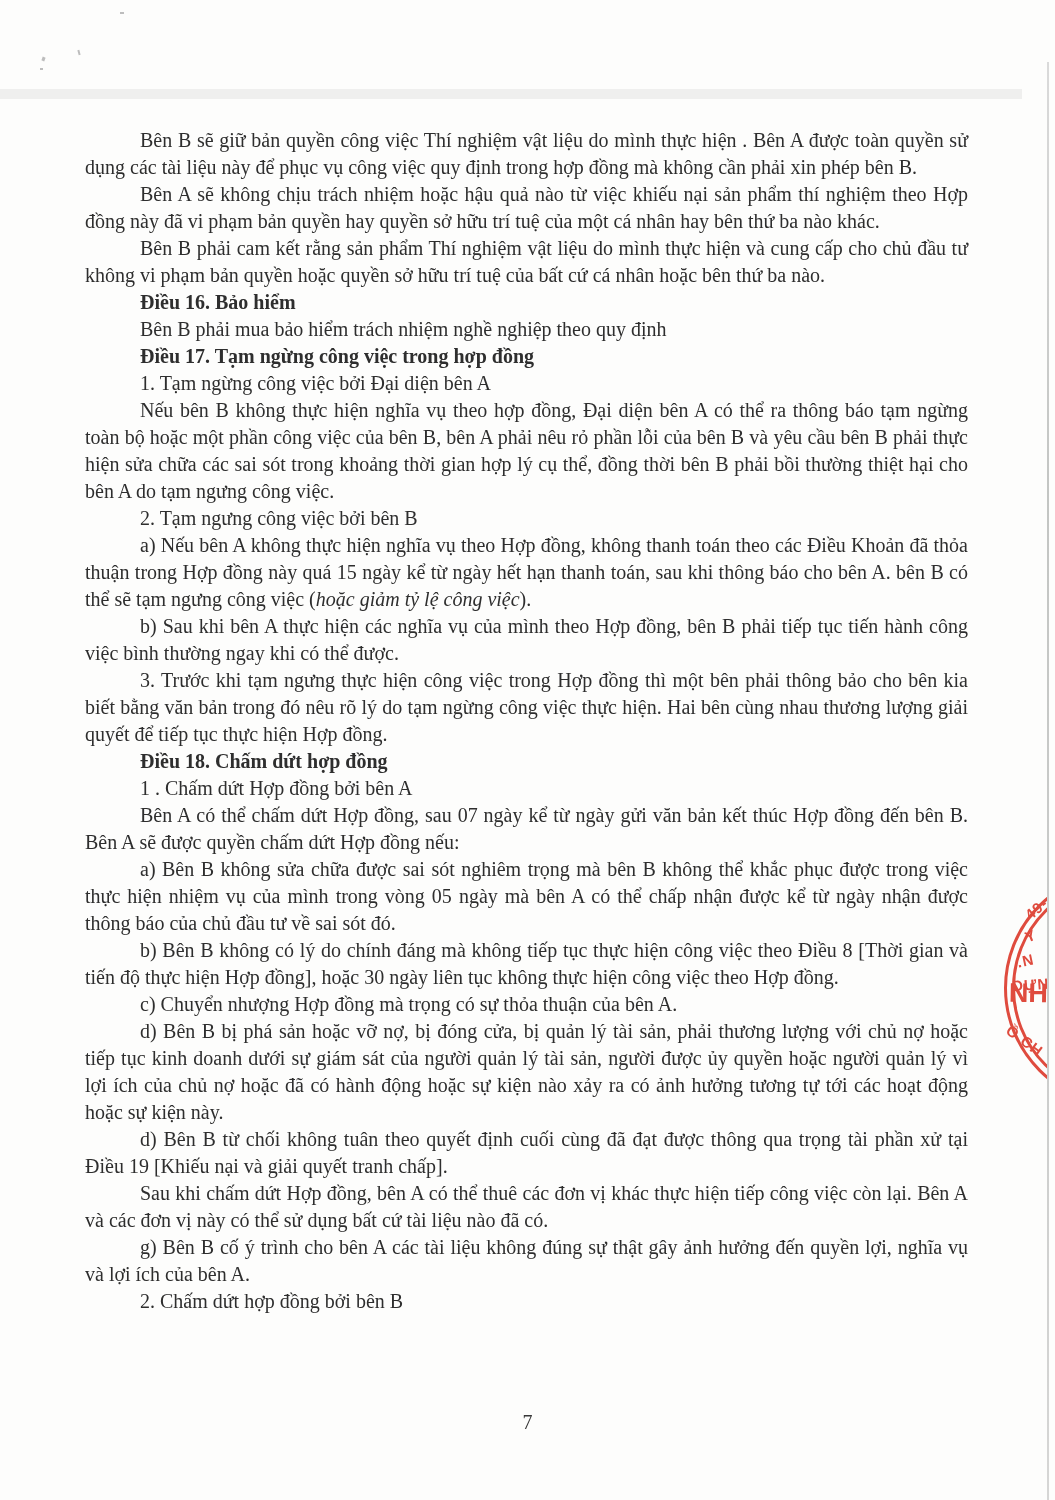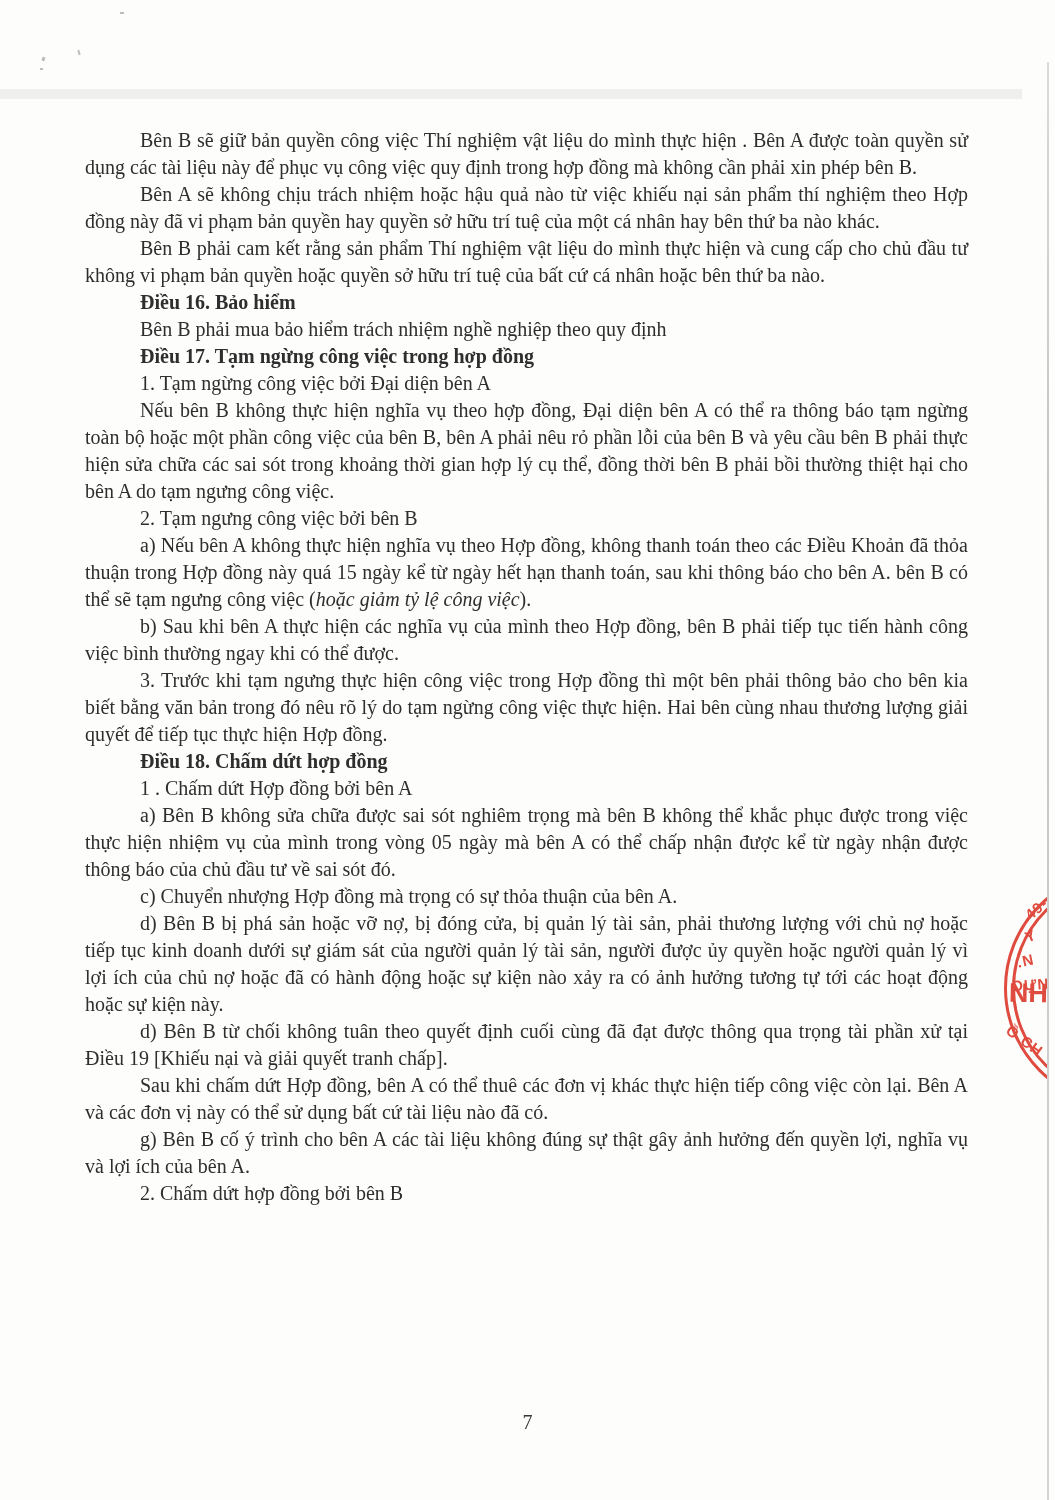--- a/index.html
+++ b/index.html
@@ -93,21 +93,23 @@
       <p class="para"><span>Bên B phải mua bảo hiểm trách nhiệm nghề nghiệp theo quy định</span></p>
       <p class="para heading"><span>Điều 17. Tạm ngừng công việc trong hợp đồng</span></p>
       <p class="para"><span>1. Tạm ngừng công việc bởi Đại diện bên A</span></p>
       <p class="para"><span>Nếu bên B không thực hiện nghĩa vụ theo hợp đồng, Đại diện bên A có thể ra thông báo tạm ngừng toàn bộ hoặc một phần công việc của bên B, bên A phải nêu rỏ phần lỗi của bên B và yêu cầu bên B  phải thực hiện sửa chữa các sai sót trong khoảng thời gian hợp lý cụ thể, đồng thời bên B phải bồi thường thiệt hại cho bên A do tạm ngưng công việc.</span></p>
       <p class="para"><span>2. Tạm ngưng công việc bởi bên B</span></p>
       <p class="para"><span>a) Nếu bên A không thực hiện nghĩa vụ theo Hợp đồng, không thanh toán theo các Điều Khoản đã thỏa thuận trong Hợp đồng này quá 15 ngày kể từ ngày hết hạn thanh toán, sau khi thông báo cho bên A. bên B có thể sẽ tạm ngưng công việc (</span><span class="italic">hoặc giảm tỷ lệ công việc</span><span>).</span></p>
       <p class="para"><span>b) Sau khi bên A thực hiện các nghĩa vụ của mình theo Hợp đồng, bên B phải tiếp tục tiến hành công việc bình thường ngay khi có thể được.</span></p>
       <p class="para"><span>3. Trước khi tạm ngưng thực hiện công việc trong Hợp đồng thì một bên phải thông bảo cho bên kia biết bằng văn bản trong đó nêu rõ lý do tạm ngừng công việc thực hiện. Hai bên cùng nhau thương lượng giải quyết để tiếp tục thực hiện Hợp đồng.</span></p>
       <p class="para heading"><span>Điều 18. Chấm dứt hợp đồng</span></p>
       <p class="para"><span>1 . Chấm dứt Hợp đồng bởi bên A</span></p>
+      <p class="para"><span>Bên A có thể chấm dứt Hợp đồng, sau 07 ngày kể từ ngày gửi văn bản kết thúc Hợp đồng đến bên B. Bên A sẽ được quyền chấm dứt Hợp đồng nếu:</span></p>
       <p class="para"><span>a) Bên B không sửa chữa được sai sót nghiêm trọng mà bên B không thể khắc phục được trong việc thực hiện nhiệm vụ của mình trong vòng 05 ngày mà bên A có thể chấp nhận được kể từ ngày nhận được thông báo của chủ đầu tư về sai sót đó.</span></p>
+      <p class="para"><span>b) Bên B không có lý do chính đáng mà không tiếp tục thực hiện công việc theo Điều 8 [Thời gian và tiến độ thực hiện Hợp đồng], hoặc 30 ngày liên tục không thực hiện công việc theo Hợp đồng.</span></p>
       <p class="para"><span>c) Chuyển nhượng Hợp đồng mà trọng có sự thỏa thuận của bên A.</span></p>
       <p class="para"><span>d) Bên B bị phá sản hoặc vỡ nợ, bị đóng cửa, bị quản lý tài sản, phải thương lượng với chủ nợ hoặc tiếp tục kinh doanh dưới sự giám sát của người quản lý tài sản, người được ủy quyền hoặc người quản lý vì lợi ích của chủ nợ hoặc đã có hành động hoặc sự kiện nào xảy ra có ảnh hưởng tương tự tới các hoạt động hoặc sự kiện này.</span></p>
       <p class="para"><span>d) Bên B từ chối không tuân theo quyết định cuối cùng đã đạt được thông qua trọng tài phần xử tại Điều 19 [Khiếu nại và giải quyết tranh chấp].</span></p>
       <p class="para"><span>Sau khi chấm dứt Hợp đồng, bên A có thể thuê các đơn vị khác thực hiện tiếp công việc còn lại. Bên A và các đơn vị này có thể sử dụng bất cứ tài liệu nào đã có.</span></p>
       <p class="para"><span>g) Bên B cố ý trình cho bên A các tài liệu không đúng sự thật gây ảnh hưởng đến quyền lợi, nghĩa vụ và lợi ích của bên A.</span></p>
       <p class="para"><span>2. Chấm dứt hợp đồng bởi bên B</span></p>
     </div>
 
   <div class="stamp">
     <div class="stamp-ring outer"></div>

